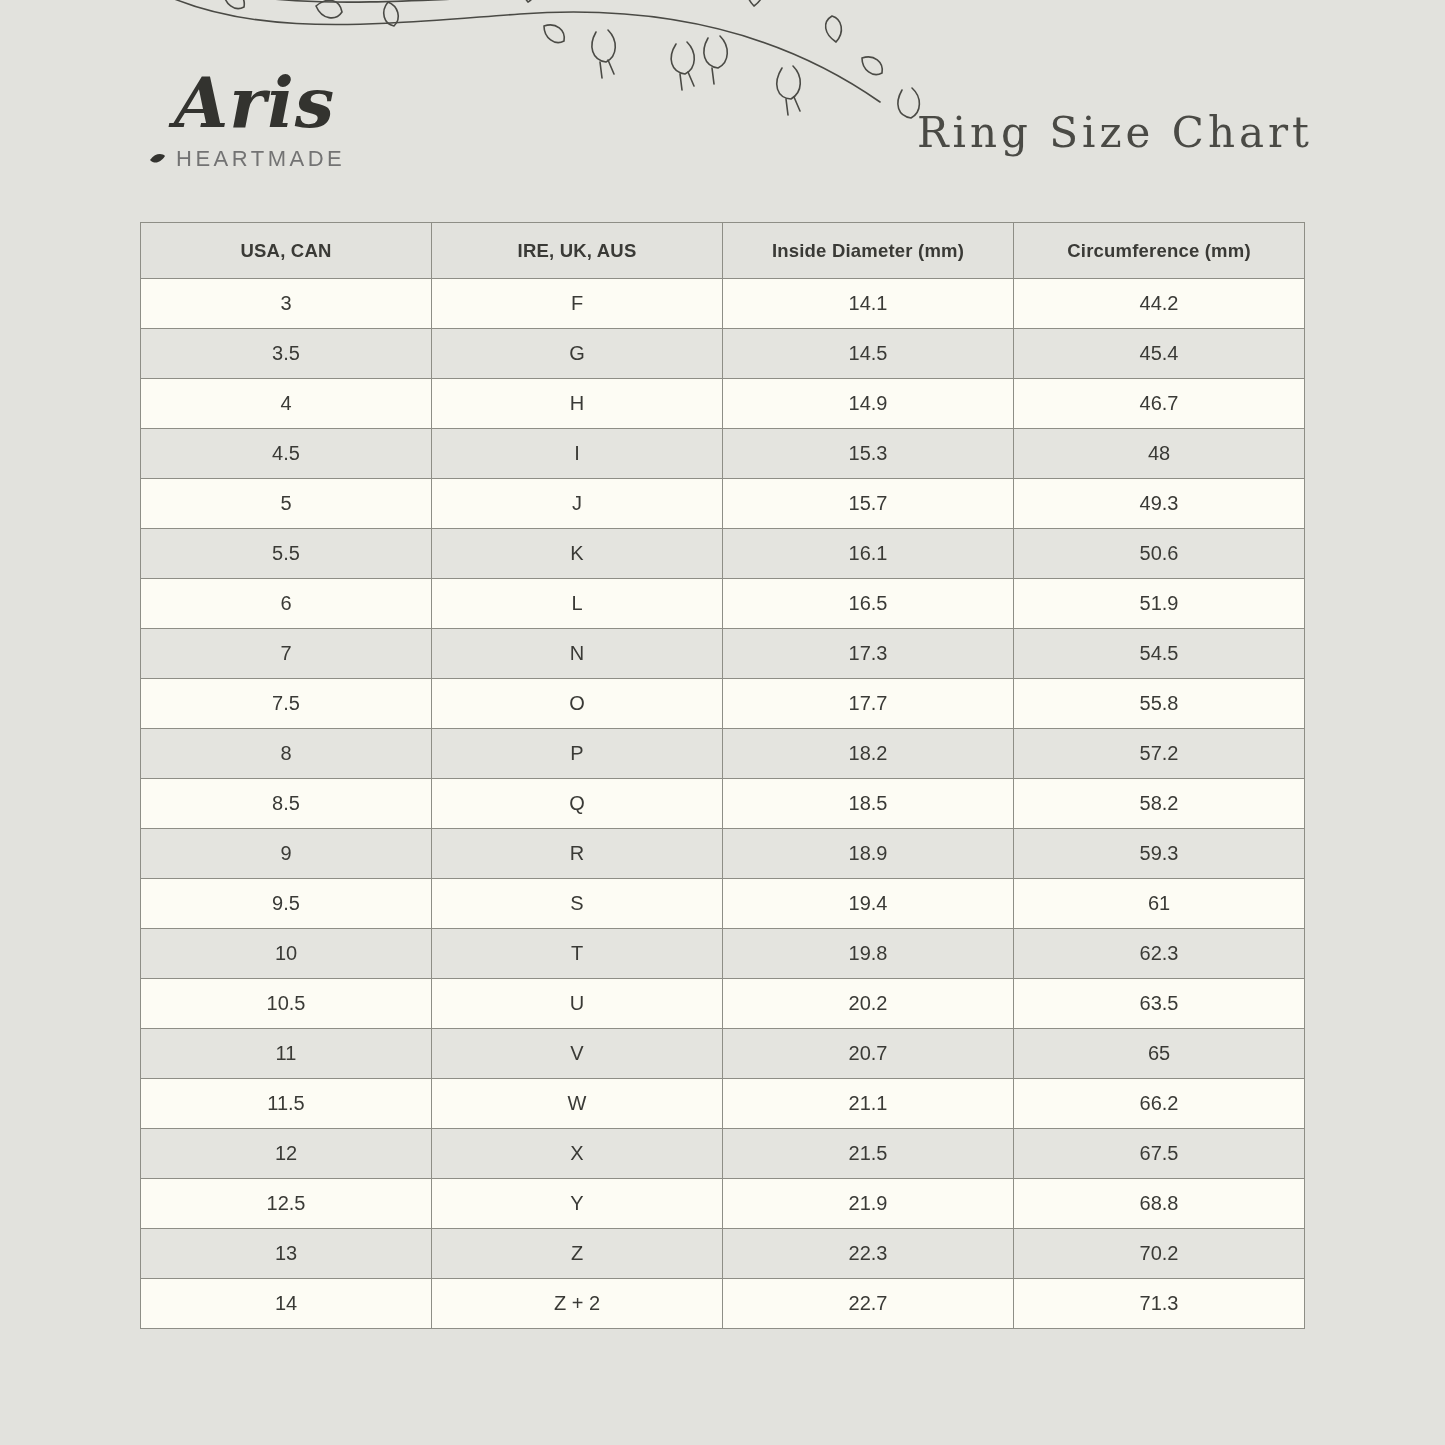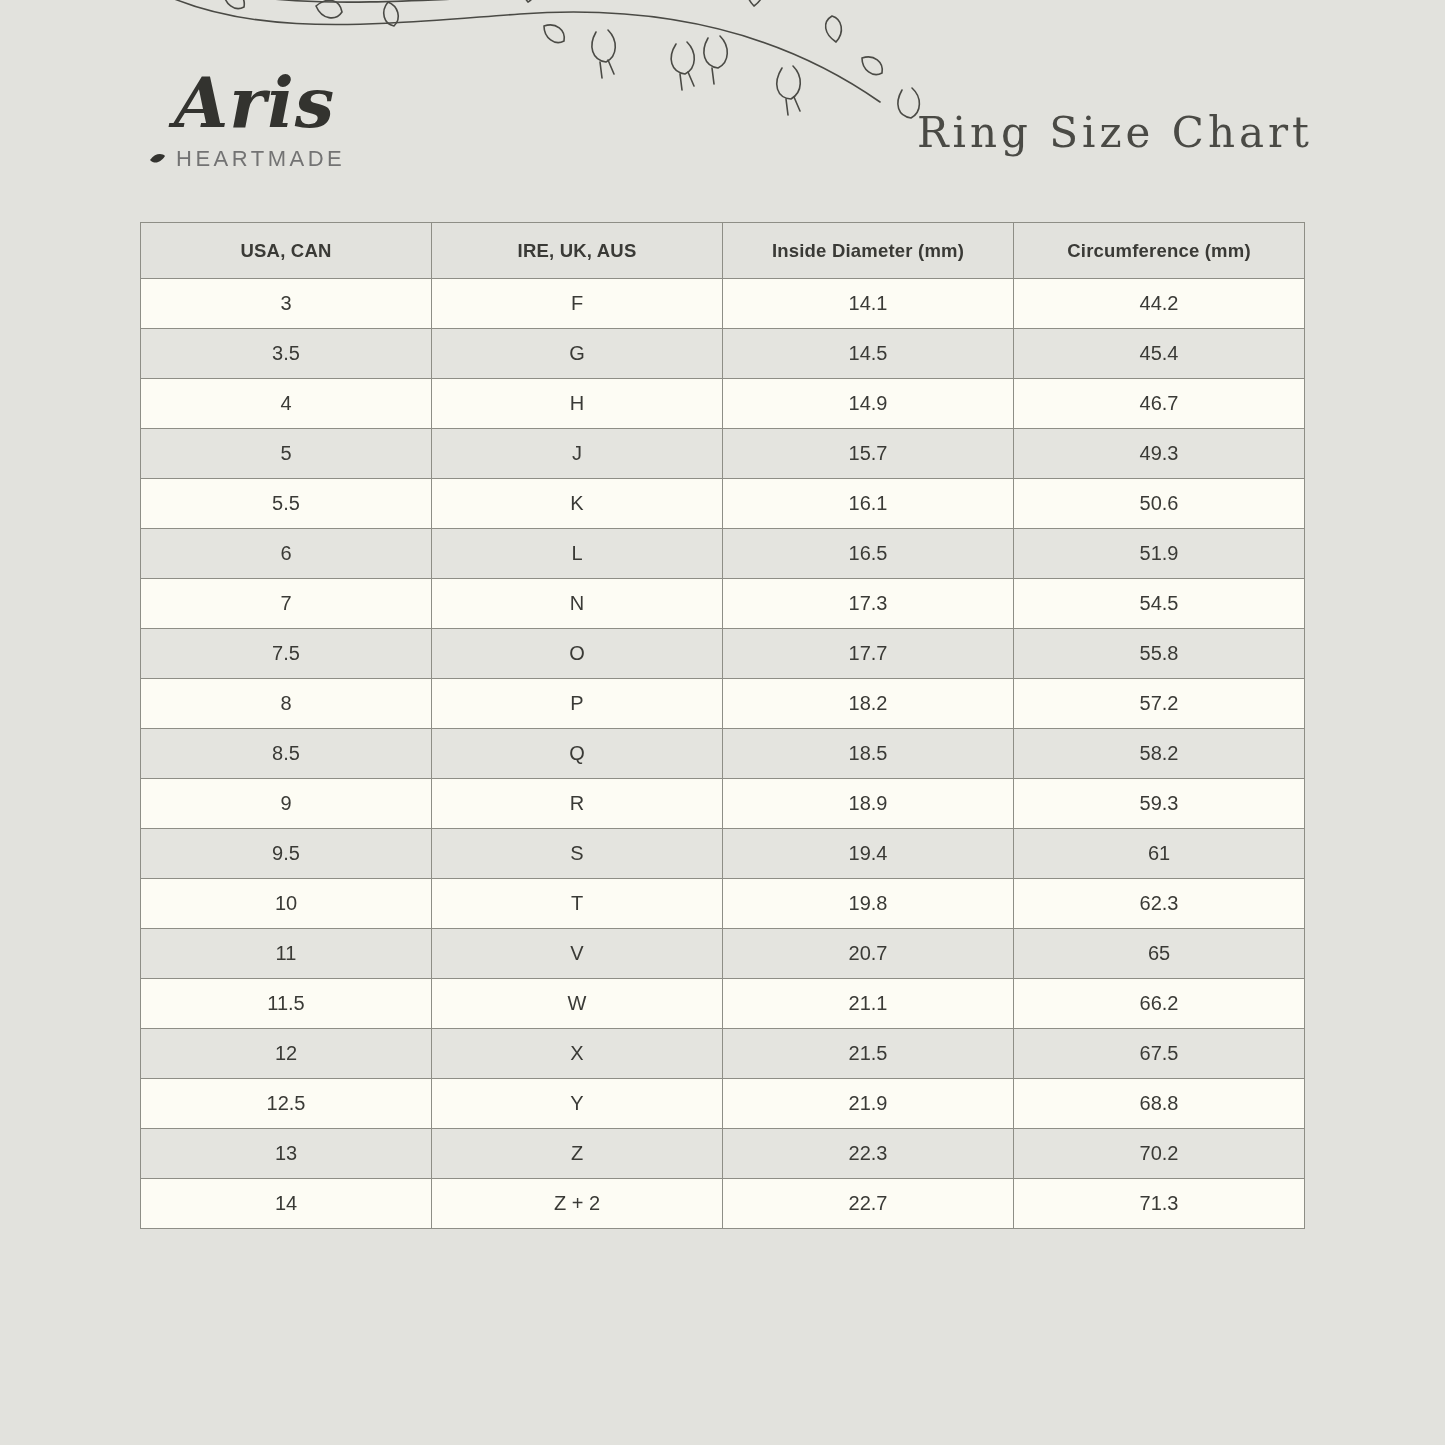--- a/index.html
+++ b/index.html
@@ -192,20 +192,26 @@
           <td>14.5</td>
           <td>45.4</td>
         </tr>
         <tr>
           <td>4</td>
           <td>H</td>
           <td>14.9</td>
           <td>46.7</td>
         </tr>
         <tr>
+          <td>4.5</td>
+          <td>I</td>
+          <td>15.3</td>
+          <td>48</td>
+        </tr>
+        <tr>
           <td>5</td>
           <td>J</td>
           <td>15.7</td>
           <td>49.3</td>
         </tr>
         <tr>
           <td>5.5</td>
           <td>K</td>
           <td>16.1</td>
           <td>50.6</td>
@@ -252,20 +258,26 @@
           <td>19.4</td>
           <td>61</td>
         </tr>
         <tr>
           <td>10</td>
           <td>T</td>
           <td>19.8</td>
           <td>62.3</td>
         </tr>
         <tr>
+          <td>10.5</td>
+          <td>U</td>
+          <td>20.2</td>
+          <td>63.5</td>
+        </tr>
+        <tr>
           <td>11</td>
           <td>V</td>
           <td>20.7</td>
           <td>65</td>
         </tr>
         <tr>
           <td>11.5</td>
           <td>W</td>
           <td>21.1</td>
           <td>66.2</td>

